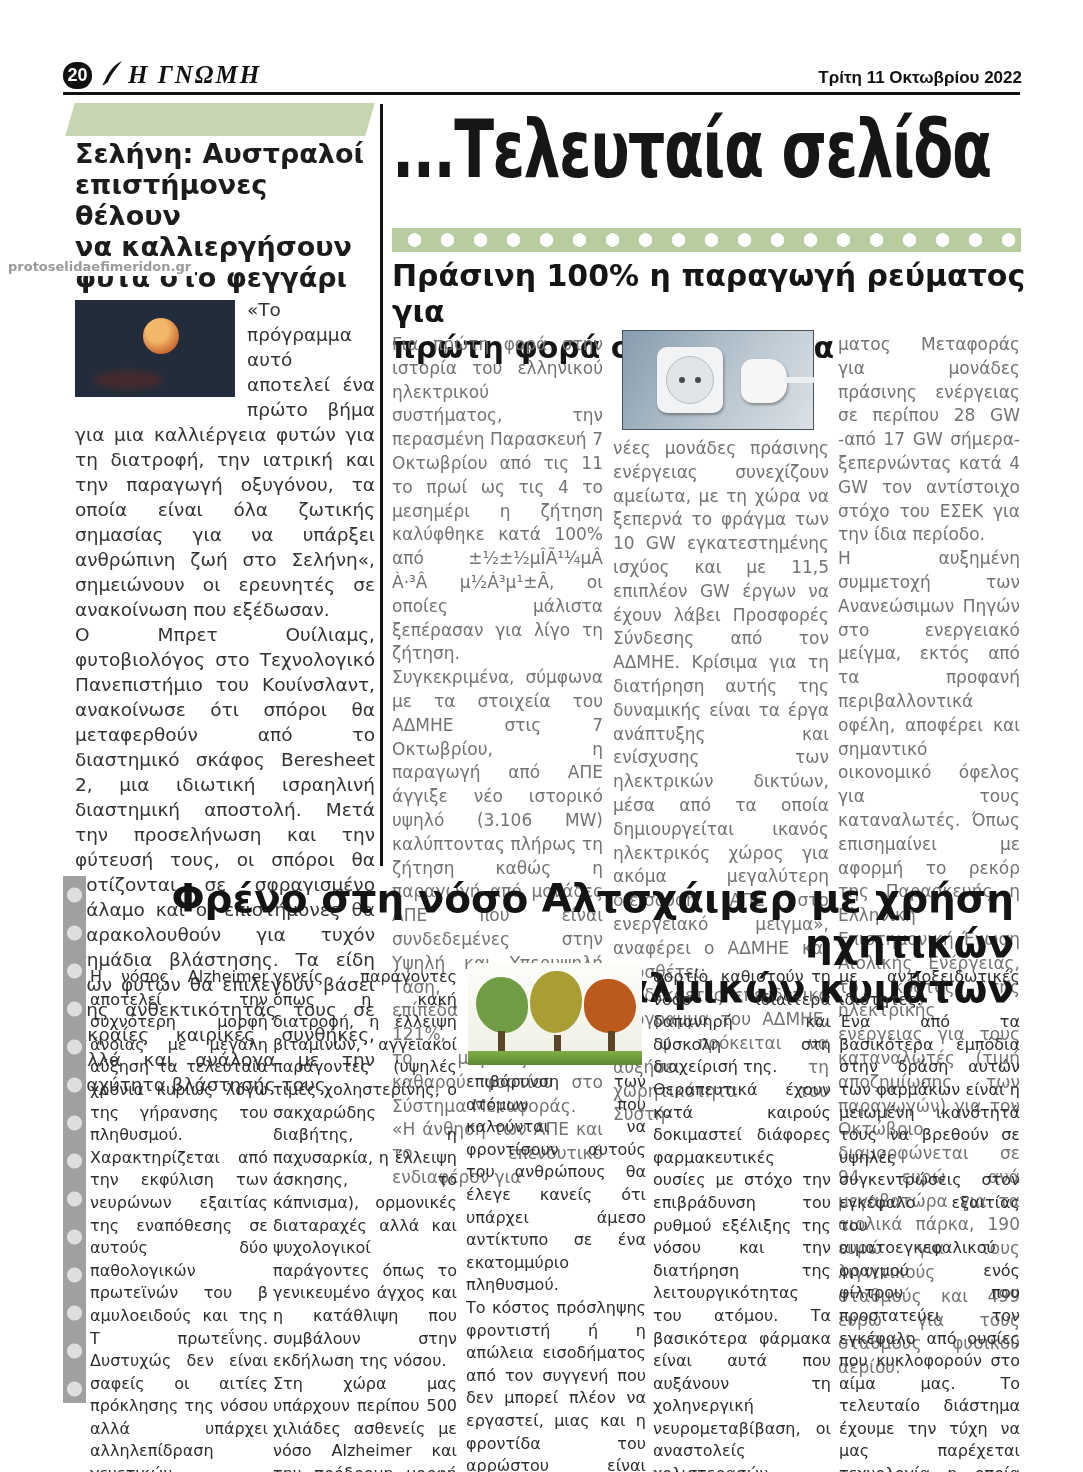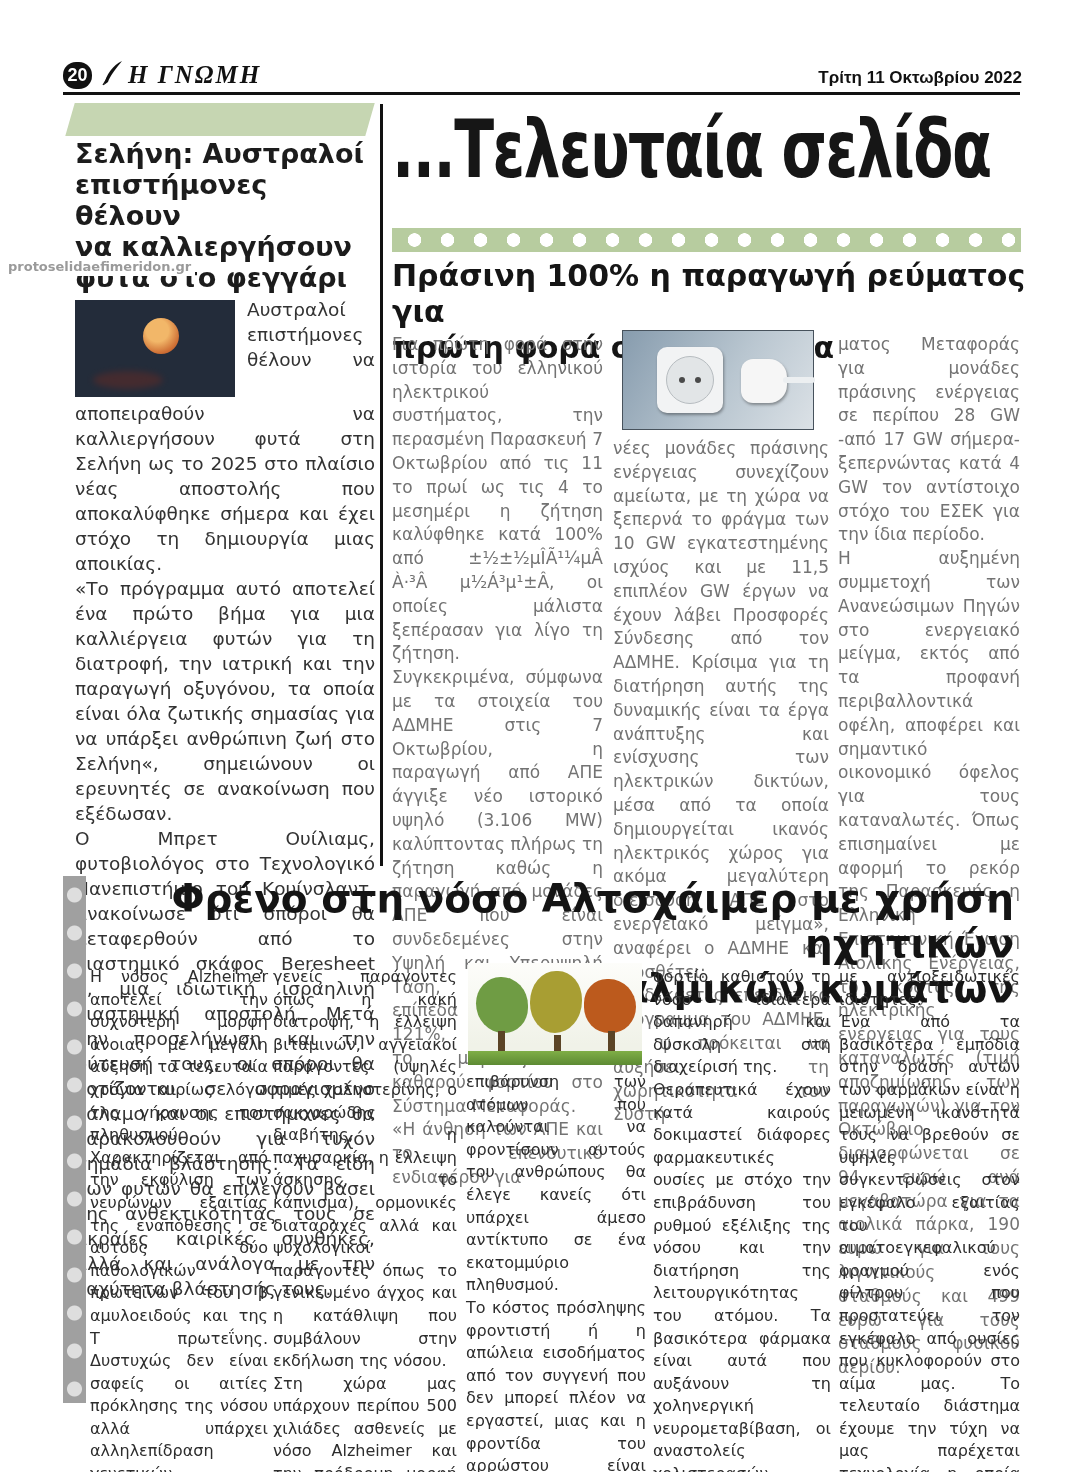--- a/index.html
+++ b/index.html
@@ -109,21 +109,20 @@
 επιστήμονες θέλουν
 να καλλιεργήσουν
 φυτά στο φεγγάρι ως
 το 2025</h1>
   <div class="watermark">protoselidaefimeridon.gr</div>
   <div class="moon-body">
     <div class="moon-photo">
       <div class="moon-disc"></div>
       <div class="moon-smudge"></div>
     </div>
-    <p>Αυστραλοί επιστήμονες θέλουν να αποπειραθούν να καλλιεργήσουν φυτά στη Σελήνη ως το 2025 στο πλαίσιο νέας αποστολής που αποκαλύφθηκε σήμερα και έχει στόχο τη δημιουργία μιας αποικίας.</p>
     <p>«Το πρόγραμμα αυτό αποτελεί ένα πρώτο βήμα για μια καλλιέργεια φυτών για τη διατροφή, την ιατρική και την παραγωγή οξυγόνου, τα οποία είναι όλα ζωτικής σημασίας για να υπάρξει ανθρώπινη ζωή στο Σελήνη«, σημειώνουν οι ερευνητές σε ανακοίνωση που εξέδωσαν.</p>
     <p>Ο Μπρετ Ουίλιαμς, φυτοβιολόγος στο Τεχνολογικό Πανεπιστήμιο του Κουίνσλαντ, ανακοίνωσε ότι σπόροι θα μεταφερθούν από το διαστημικό σκάφος Beresheet 2, μια ιδιωτική ισραηλινή διαστημική αποστολή. Μετά την προσελήνωση και την φύτευσή τους, οι σπόροι θα ποτίζονται σε σφραγισμένο θάλαμο και οι επιστήμονες θα παρακολουθούν για τυχόν σημάδια βλάστησης. Τα είδη των φυτών θα επιλεγούν βάσει της ανθεκτικότητάς τους σε ακραίες καιρικές συνθήκες, αλλά και ανάλογα με την ταχύτητα βλάστησής τους.</p>
   </div>
 
   <div class="divider-v"></div>
 
   <h2 class="section-title">...Τελευταία σελίδα</h2>
   <div class="dot-strip"></div>
 
   <h3 class="energy-title">Πράσινη 100% η παραγωγή ρεύματος για

